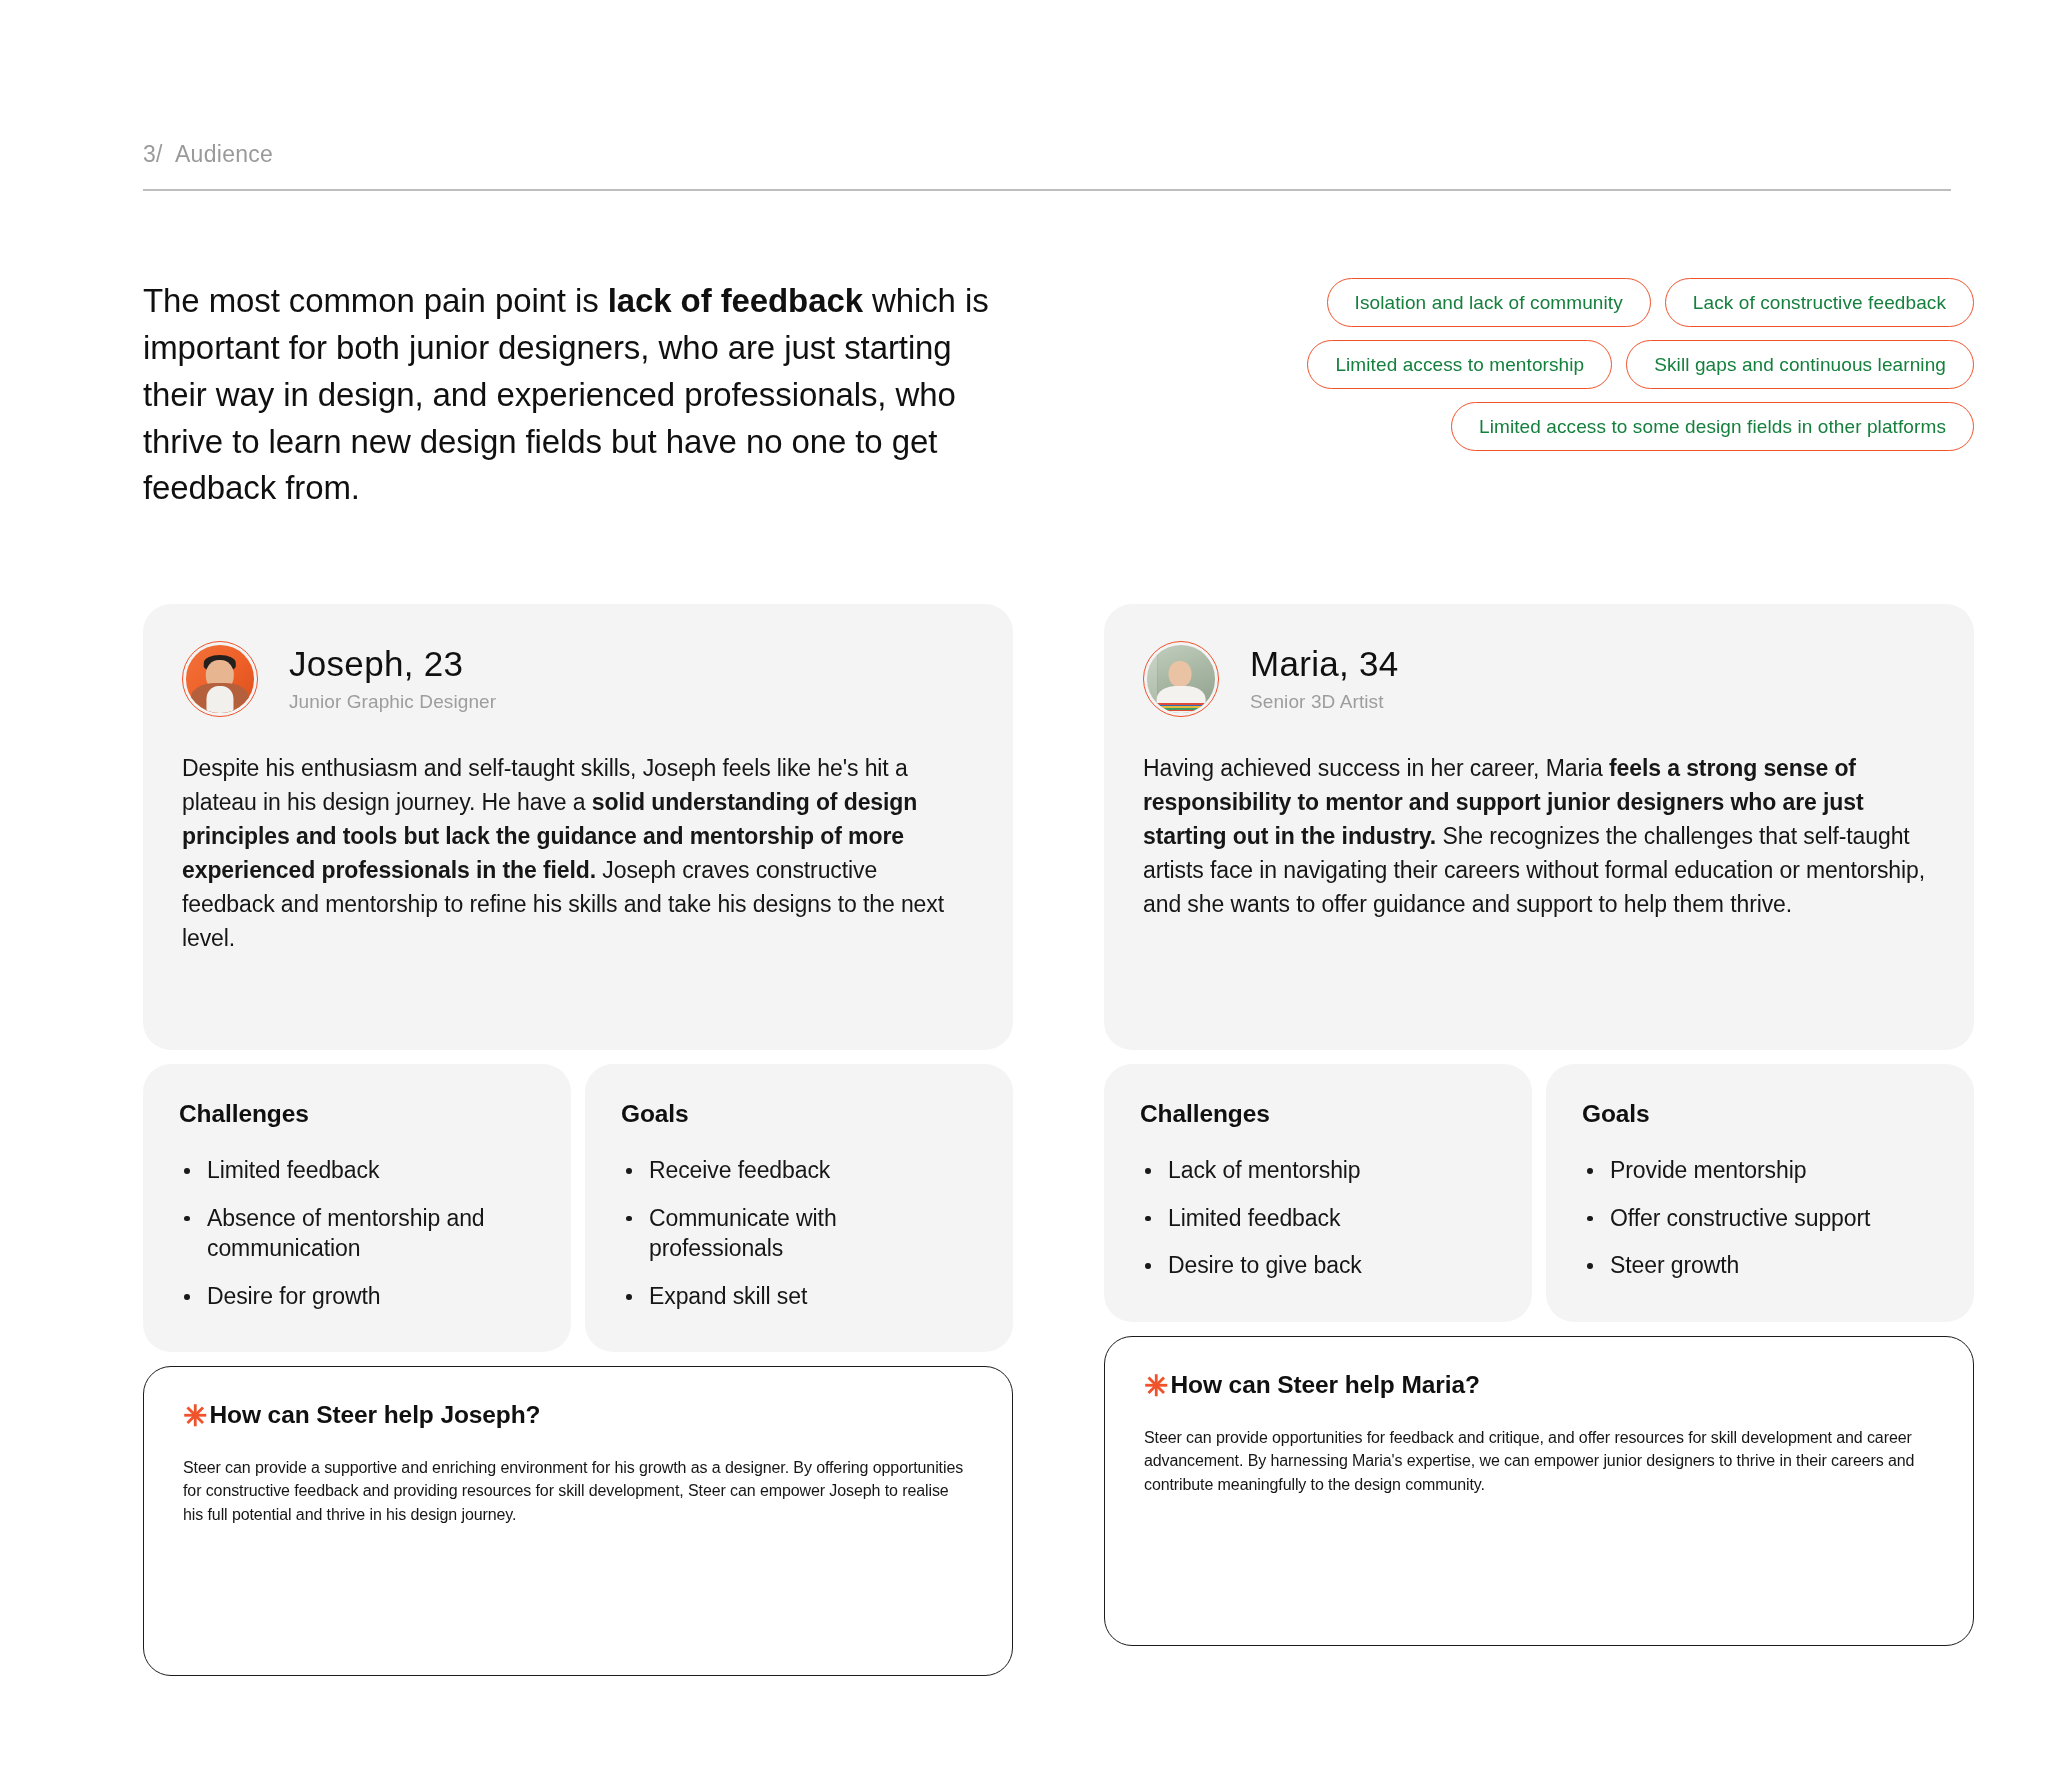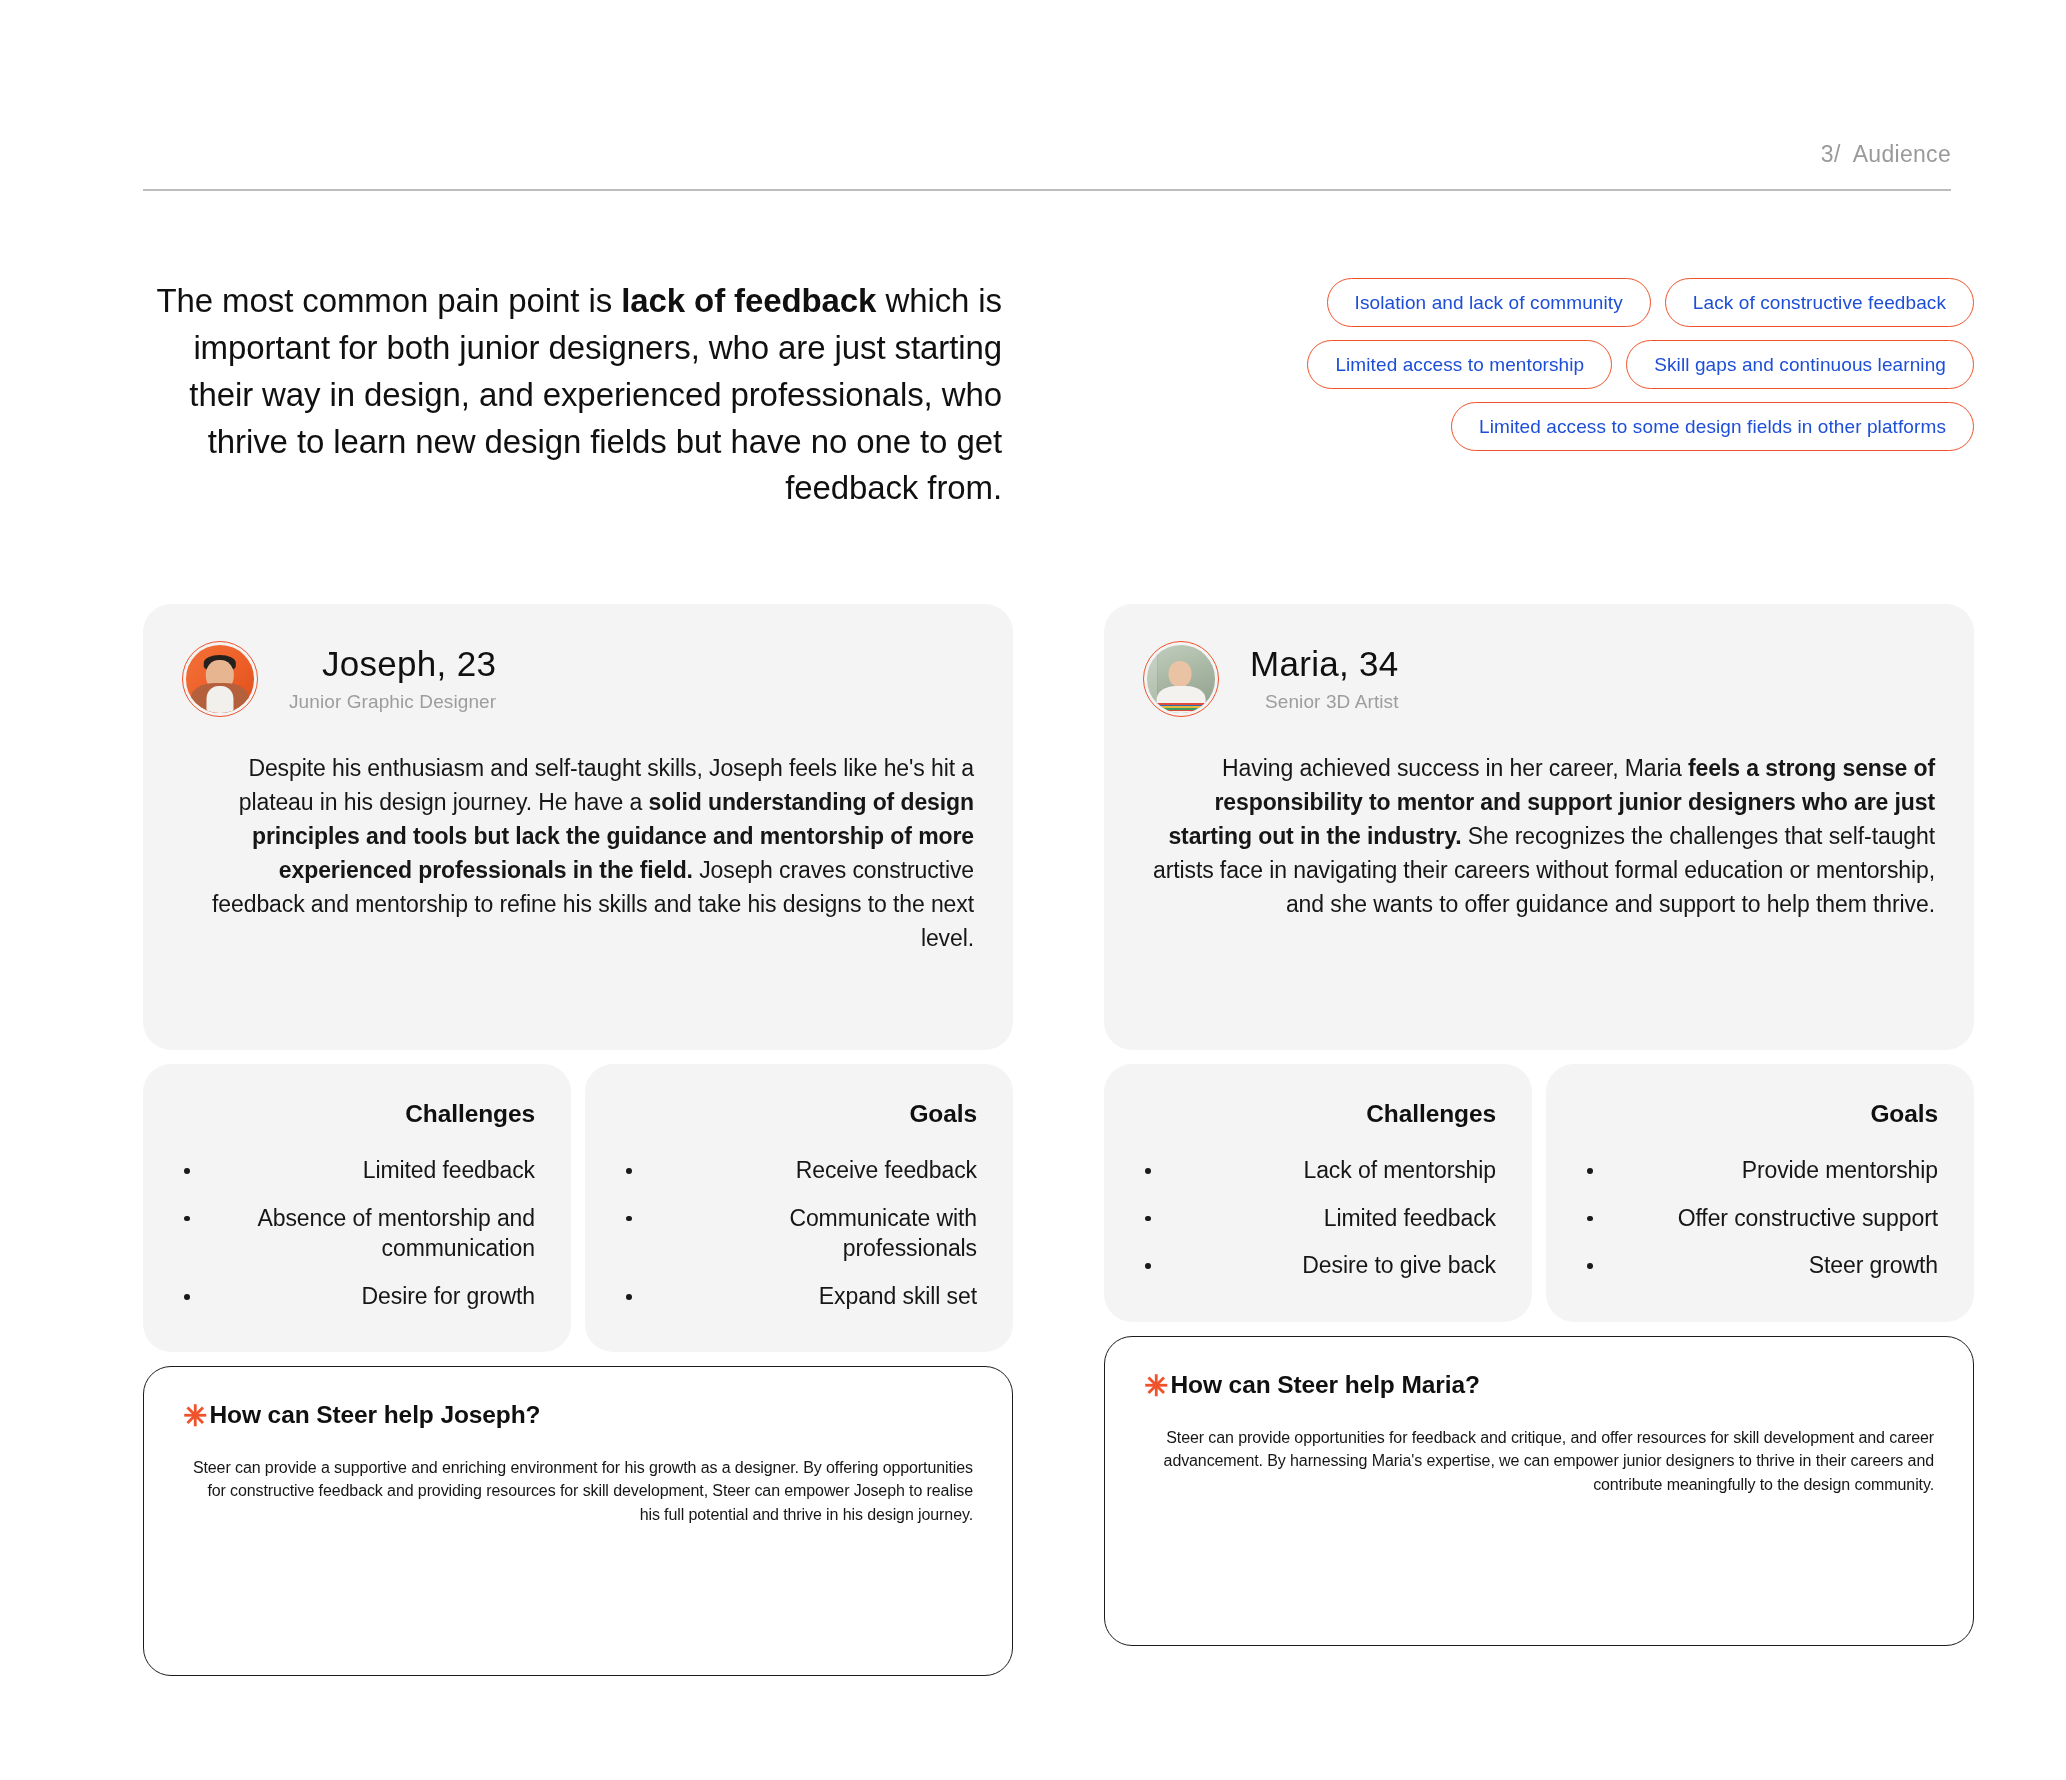--- a/index.html
+++ b/index.html
@@ -11,21 +11,20 @@
     font-family: "Liberation Sans", sans-serif;
     -webkit-font-smoothing: antialiased;
   }
 
   .page {
     position: relative;
     width: 2066px;
     height: 1781px;
     background: #ffffff;
     overflow: hidden;
-    text-align: right;
   }
 
   
   .header {
     position: absolute;
     left: 143px;
     top: 141px;
     width: 1808px;
   }
   .header-label {
@@ -67,21 +66,21 @@
   .painpoints {
     width: 859px;
     display: flex;
     flex-wrap: wrap;
     justify-content: flex-end;
     gap: 13px 14px;
   }
   .pill {
     border: 1.9px solid #F0522B;
     border-radius: 645px;
-    color: #1d4ed8;
+    color: #15803d;
     font-size: 19px;
     font-weight: 500;
     letter-spacing: 0.1px;
     padding: 14px 27px;
     white-space: nowrap;
     background: #ffffff;
     line-height: 1;
   }
 
   

